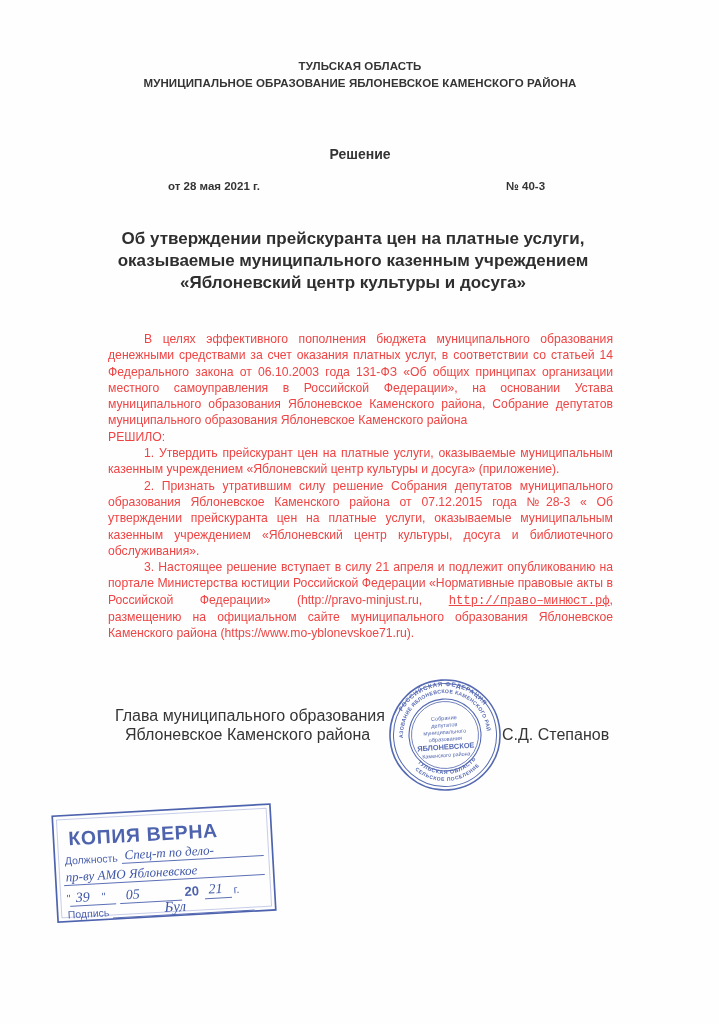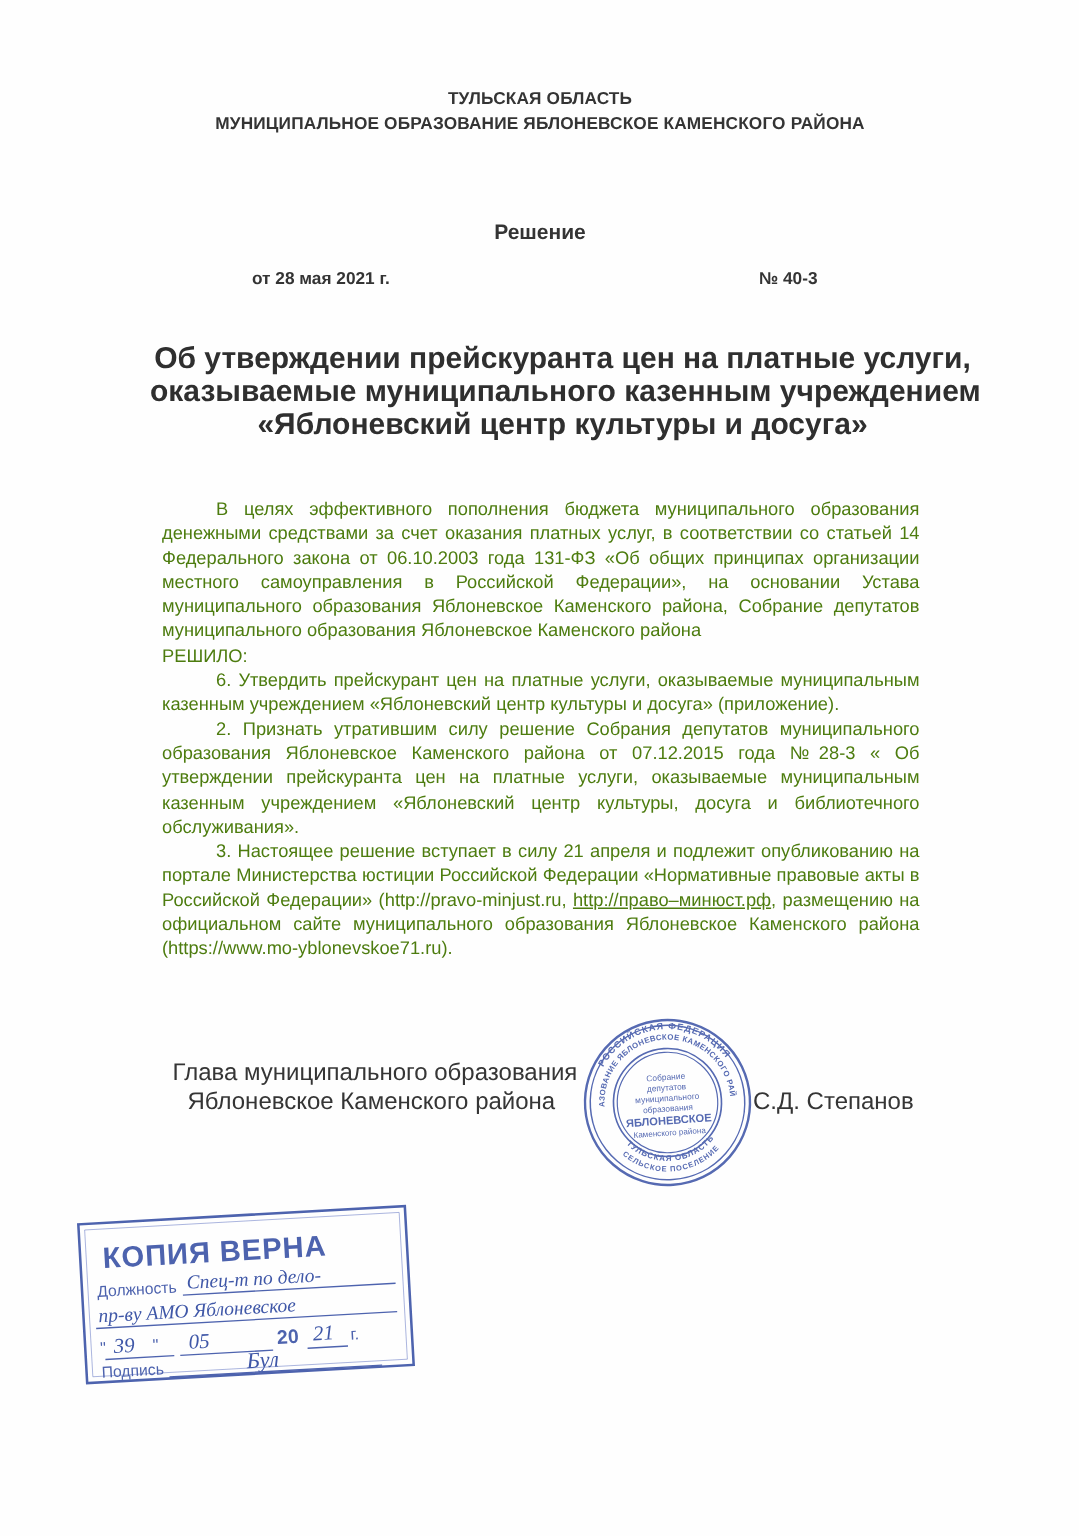--- a/index.html
+++ b/index.html
@@ -60,51 +60,52 @@
     font-weight: bold;
     font-size: 11.5px;
     color: #343434;
   }
   .meta-row .date { position: absolute; left: 60px; top: 0; white-space: nowrap; }
   .meta-row .num  { position: absolute; left: 398px; top: 0; white-space: nowrap; }
 
   
   .title {
     position: absolute;
-    left: 100px;
+    left: 78px;
     top: 228px;
     width: 550px;
     text-align: center;
     font-weight: bold;
-    font-size: 20px;
+    font-size: 17px;
     line-height: 22px;
     color: #2f2f2f;
   }
   .title div { white-space: nowrap; }
 
   
   .body {
     position: absolute;
     left: 108px;
     top: 331px;
     width: 505px;
     font-size: 12.2px;
     line-height: 16.3px;
-    color: #4d7c0f;
+    color: #ef4444;
   }
   .body p {
     margin: 0;
     text-align: justify;
     text-indent: 36px;
     text-justify: inter-word;
   }
   .body p.no-indent { text-indent: 0; }
   .u {
     text-decoration: underline;
     text-underline-offset: 1px;
+    font-family: Liberation Mono, monospace;
   }
 
   
   .sign {
     position: absolute;
     left: 115px;
     top: 706px;
     width: 500px;
     font-size: 16px;
     line-height: 19px;
@@ -163,21 +164,21 @@
 
     <div class="title">
       <div>Об утверждении прейскуранта цен на платные услуги,</div>
       <div>оказываемые  муниципального казенным учреждением</div>
       <div>«Яблоневский центр культуры и досуга»</div>
     </div>
 
     <div class="body">
       <p>В целях эффективного пополнения бюджета муниципального образования денежными средствами за счет оказания платных услуг, в соответствии со статьей 14 Федерального закона от 06.10.2003 года 131-ФЗ «Об общих принципах организации местного самоуправления в Российской Федерации», на основании Устава муниципального образования Яблоневское Каменского района, Собрание депутатов муниципального образования Яблоневское Каменского района</p>
       <p class="no-indent">РЕШИЛО:</p>
-      <p>6. Утвердить прейскурант цен на платные услуги, оказываемые муниципальным казенным учреждением «Яблоневский центр культуры и досуга» (приложение).</p>
+      <p>1. Утвердить прейскурант цен на платные услуги, оказываемые муниципальным казенным учреждением «Яблоневский центр культуры и досуга» (приложение).</p>
       <p>2. Признать утратившим силу решение Собрания депутатов муниципального образования Яблоневское Каменского района от 07.12.2015 года №28-3 « Об утверждении прейскуранта цен на платные услуги, оказываемые муниципальным казенным учреждением «Яблоневский центр культуры, досуга и библиотечного обслуживания».</p>
       <p><span>3. Настоящее решение вступает в силу 21 апреля и подлежит опубликованию на портале Министерства юстиции Российской Федерации «Нормативные правовые акты в Российской Федерации» (http://pravo-minjust.ru, </span><span class="u">http://право–минюст.рф</span><span>, размещению на официальном сайте муниципального образования Яблоневское Каменского района (https://www.mo-yblonevskoe71.ru).</span></p>
     </div>
 
     <div class="sign">
       <div class="l1">Глава муниципального образования</div>
       <div class="l2">Яблоневское Каменского района</div>
       <div class="who">С.Д. Степанов</div>
     </div>
 

